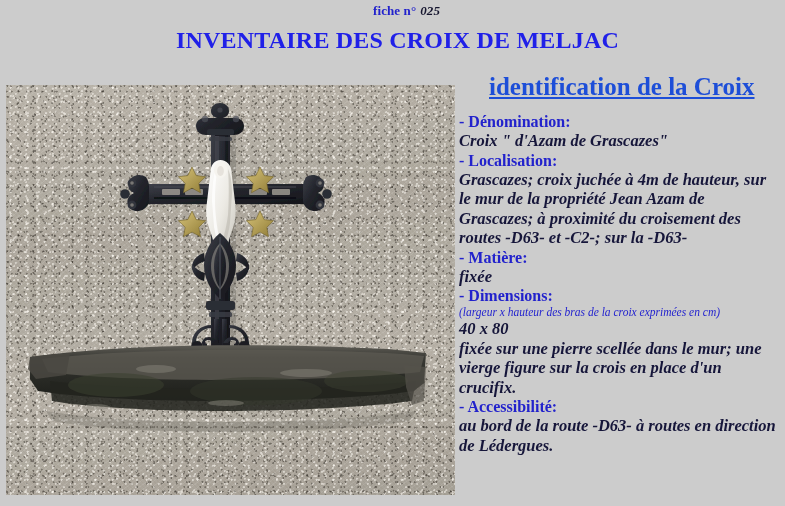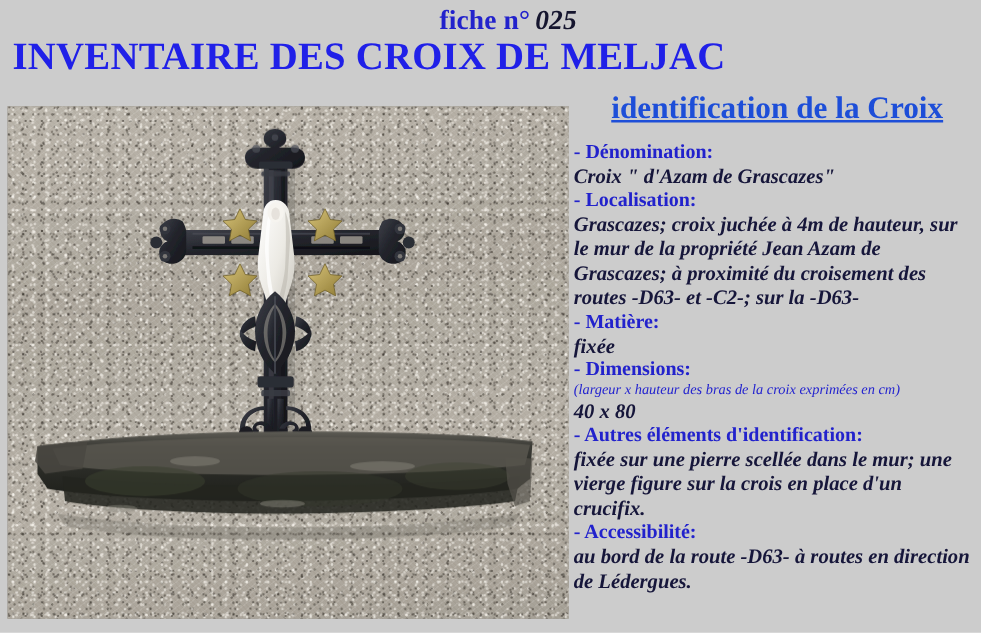--- a/index.html
+++ b/index.html
@@ -18,40 +18,41 @@
 
   
   .fiche-line {
     position: absolute;
     top: 3px;
     left: 0;
     width: 785px;
     text-align: center;
     padding-left: 28px;
     box-sizing: border-box;
-    font-size: 22px;
+    font-size: 13px;
     font-weight: bold;
     letter-spacing: 0.1px;
     white-space: nowrap;
   }
   .fiche-label { color: #2222cc; }
   .fiche-number {
     color: #15152e;
     font-style: italic;
     padding-left: 4px;
   }
 
   .main-title {
     position: absolute;
     top: 27px;
     left: 0;
     width: 785px;
+    text-align: center;
     padding-left: 10px;
     box-sizing: border-box;
-    font-size: 31px;
+    font-size: 24px;
     font-weight: bold;
     color: #2020e8;
     letter-spacing: 0.2px;
     white-space: nowrap;
   }
 
   .section-title {
     position: absolute;
     top: 73px;
     left: 489px;
@@ -341,21 +342,20 @@
     <span class="field-value">fixée</span>
   </div>
 
   <div class="id-row">
     <span class="field-label">- Dimensions:</span>
     <span class="field-note">(largeur x hauteur des bras de la croix exprimées en cm)</span>
     <span class="field-value">40 x 80</span>
   </div>
 
   <div class="id-row">
-    <span class="field-label">- Autres éléments d'identification:</span>
     <span class="field-value">fixée sur une pierre scellée dans le mur; une vierge figure sur la crois en place d'un crucifix.</span>
   </div>
 
   <div class="id-row">
     <span class="field-label">- Accessibilité:</span>
     <span class="field-value">au bord de la route -D63- à routes en direction de Lédergues.</span>
   </div>
 
 </div>
 

